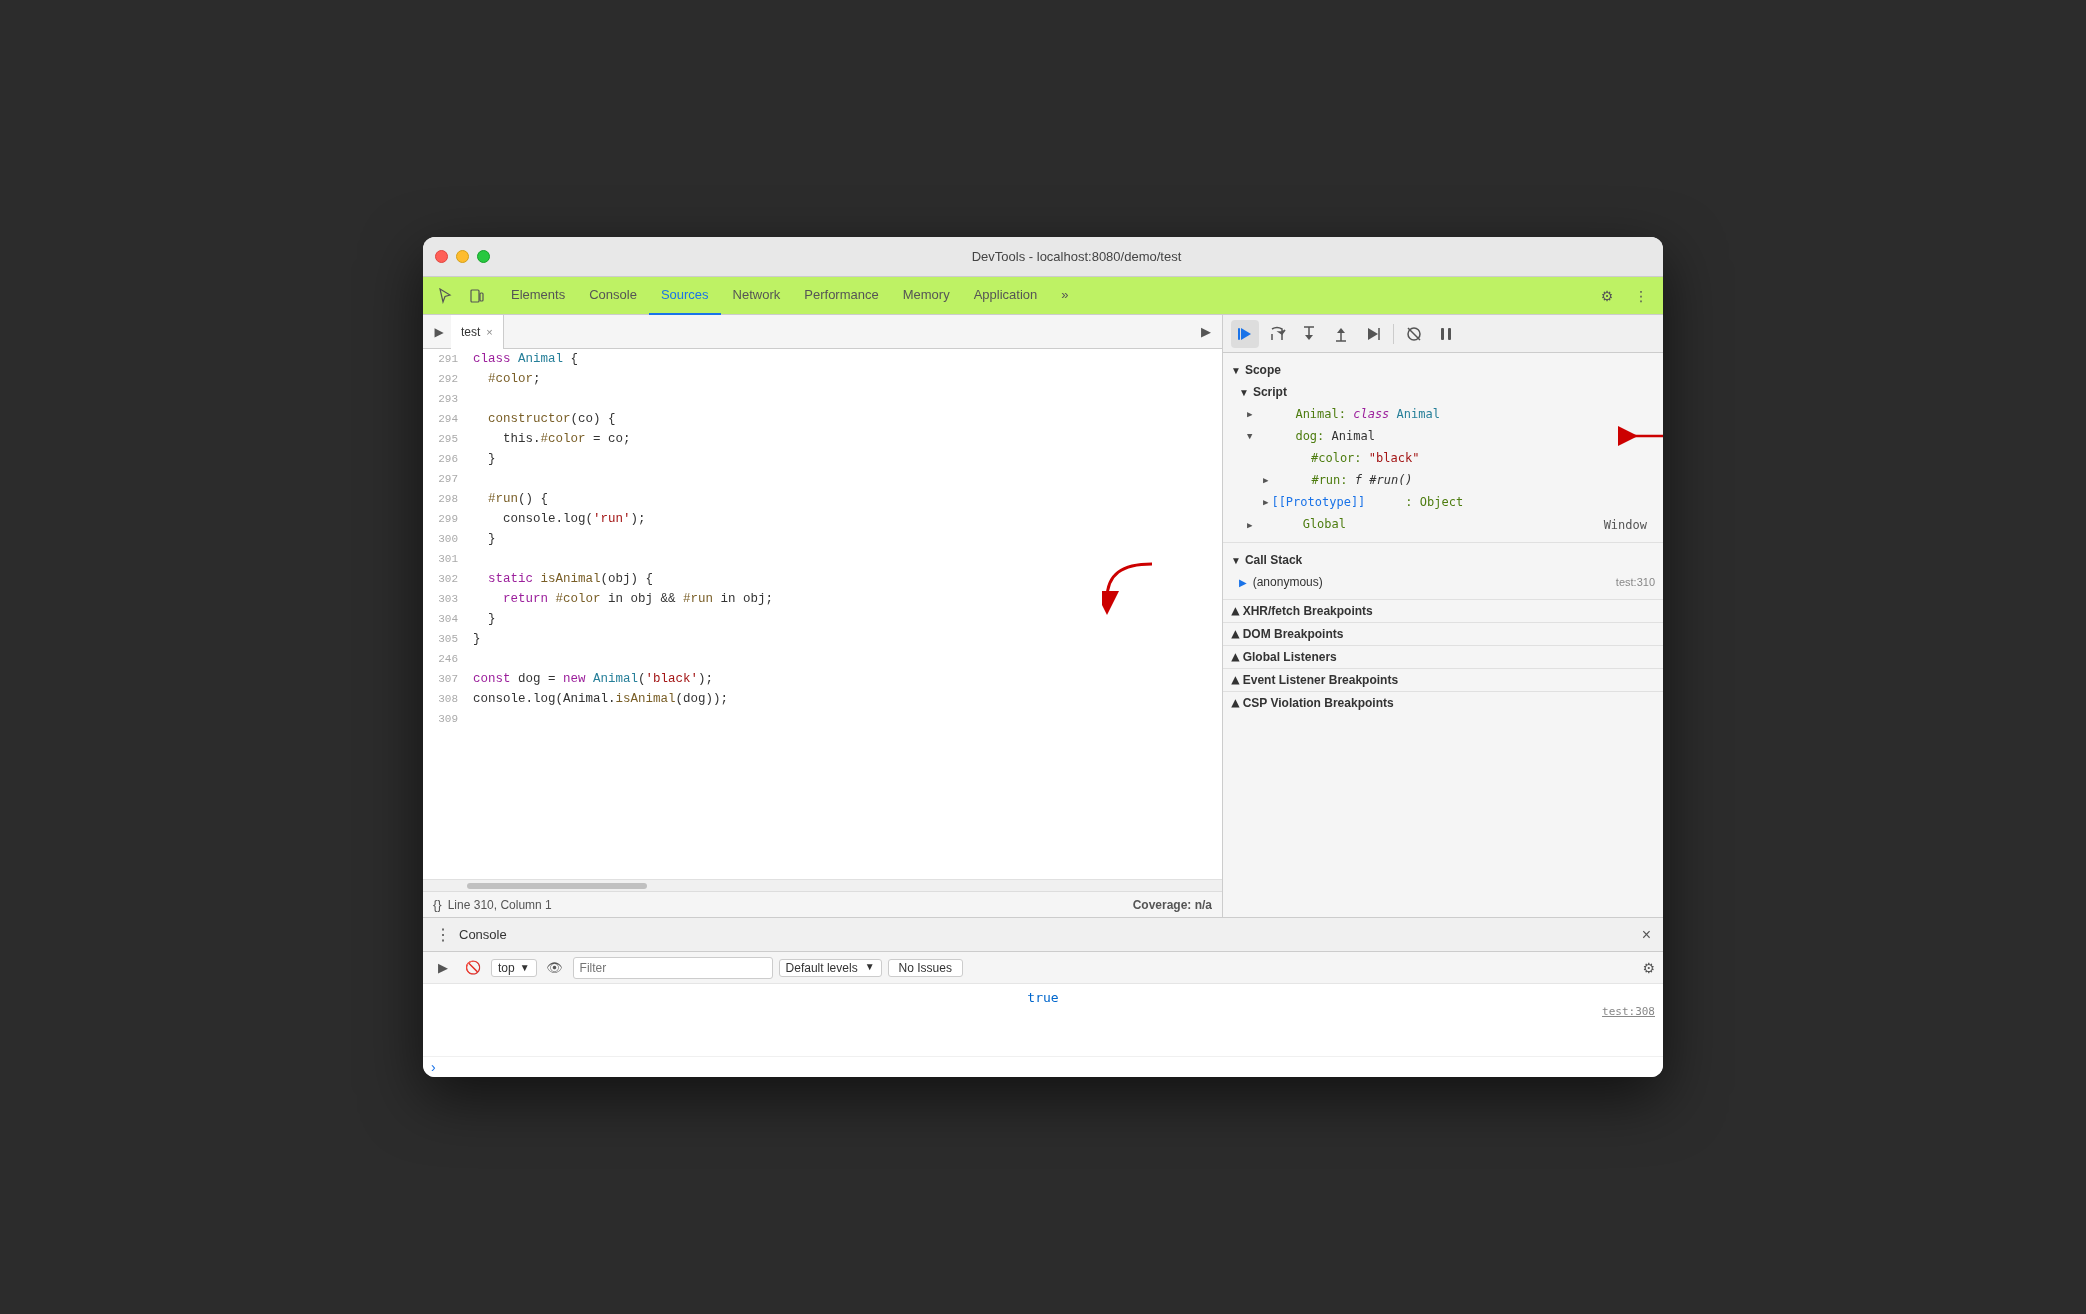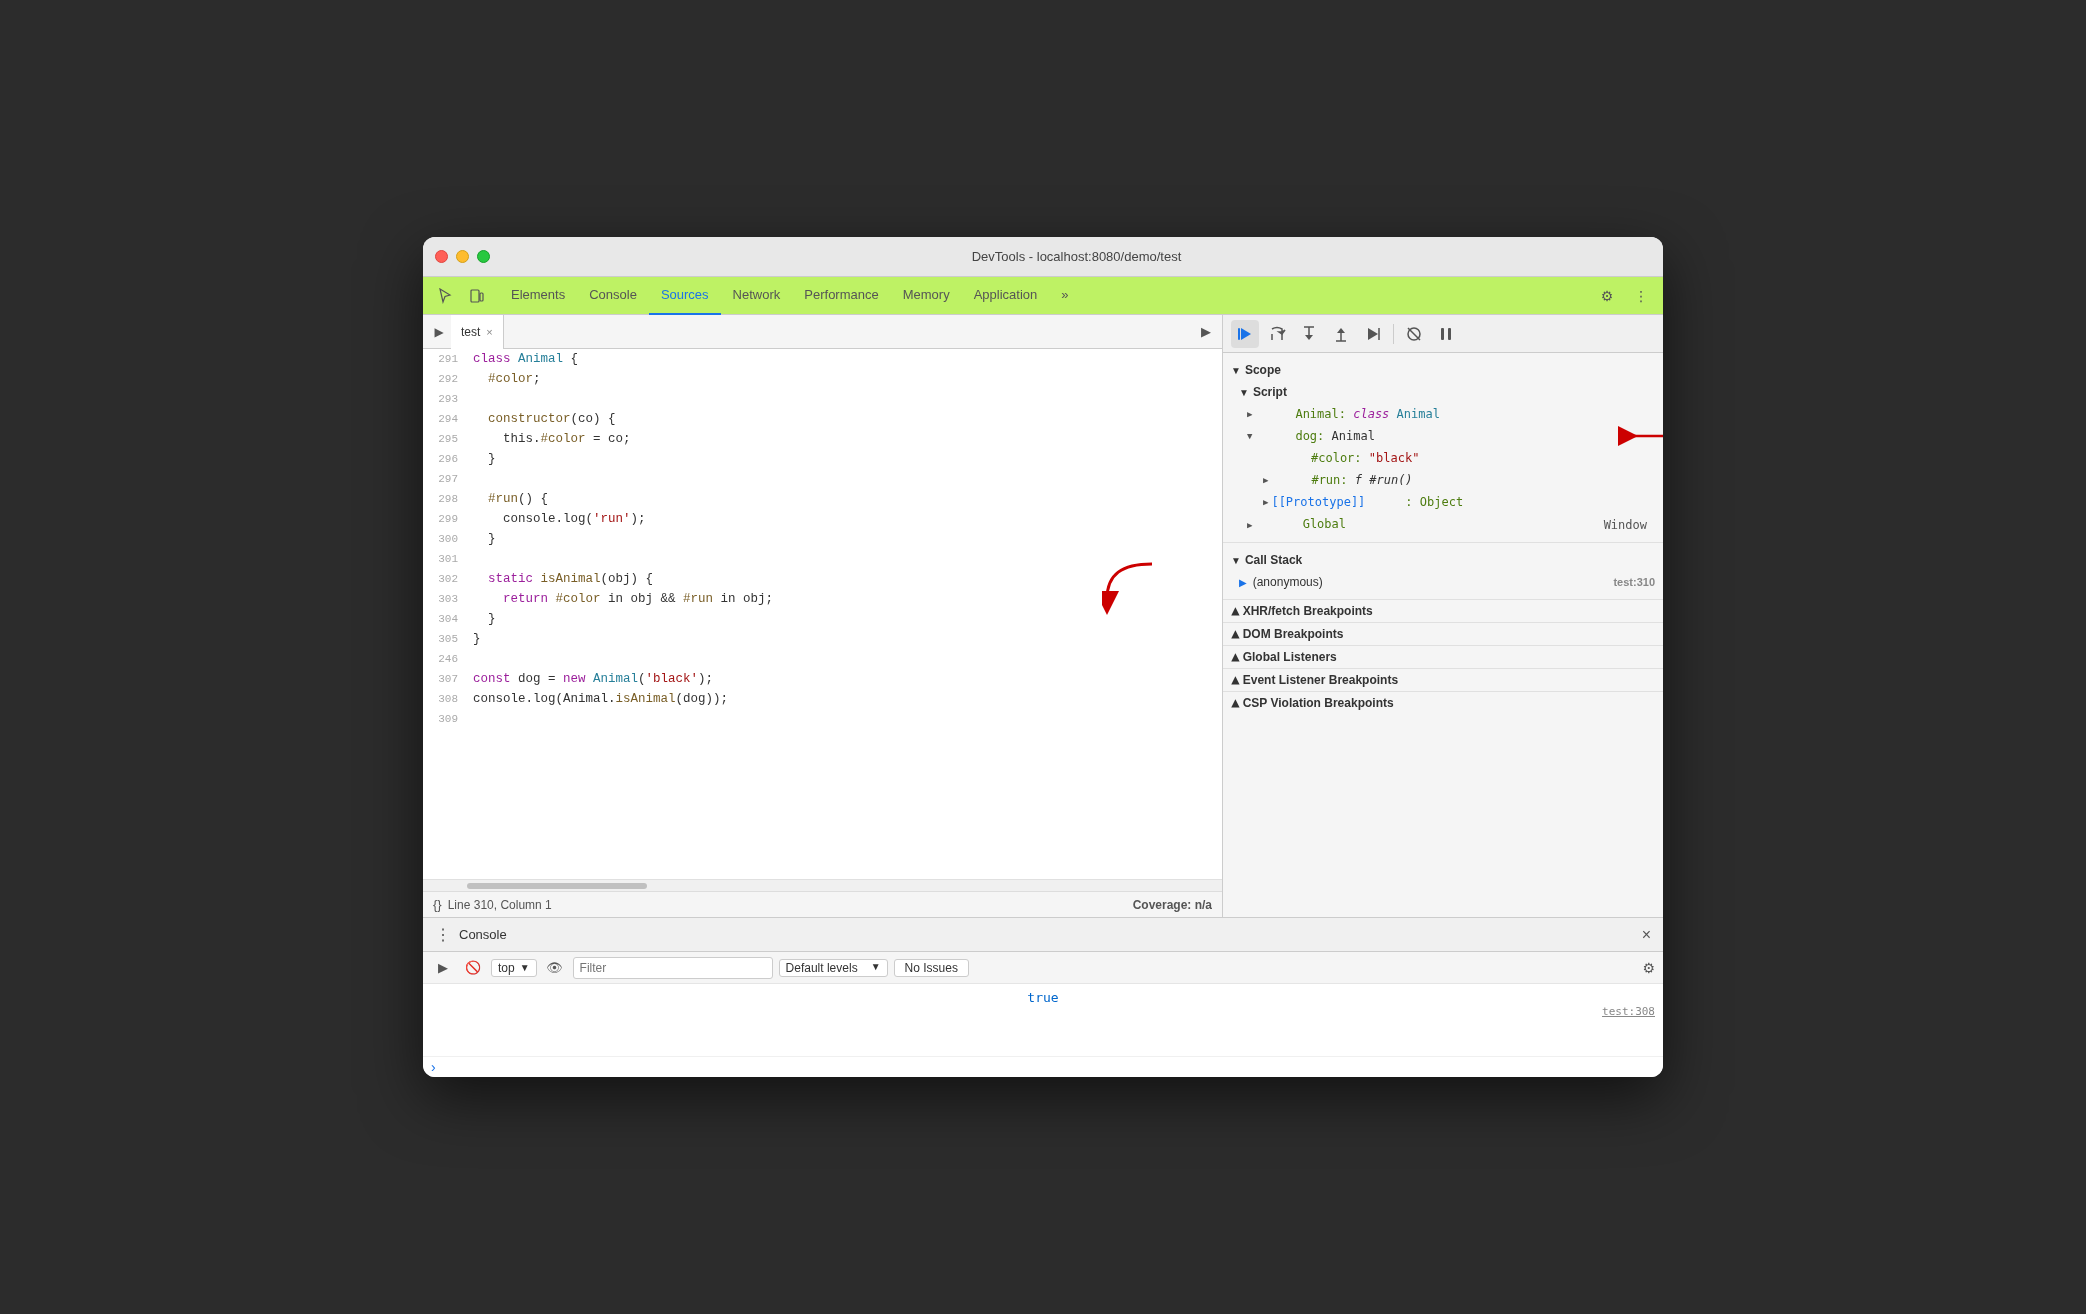--- a/index.html
+++ b/index.html
@@ -315,21 +315,20 @@
     }
     .call-stack-arrow {
       color: #1a73e8;
       margin-right: 6px;
       font-size: 10px;
     }
     .call-stack-loc {
       margin-left: auto;
       color: #888;
       font-size: 11px;
-      font-weight: bold;
     }
     
     .breakpoint-section {
       border-top: 1px solid #e0e0e0;
     }
     .breakpoint-header {
       display: flex;
       align-items: center;
       padding: 4px 8px;
       font-size: 12px;
@@ -419,21 +418,21 @@
       border-radius: 3px;
       padding: 0 6px;
       font-size: 12px;
       color: #999;
       background: #fff;
       outline: none;
     }
     .console-levels {
       display: flex;
       align-items: flex-start;
-      gap: 10px;
+      gap: 4px;
       background: #fff;
       border: 1px solid #ccc;
       border-radius: 3px;
       padding: 1px 6px;
       font-size: 12px;
       color: #333;
       cursor: pointer;
     }
     .no-issues-btn {
       background: #fff;

